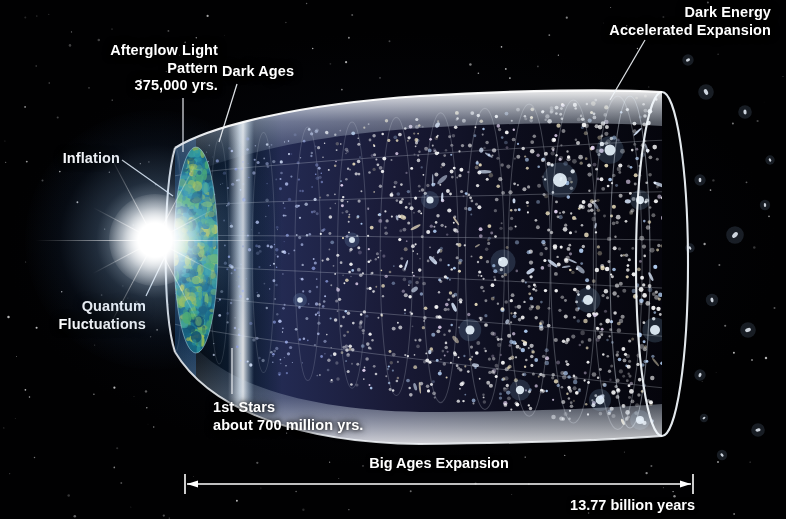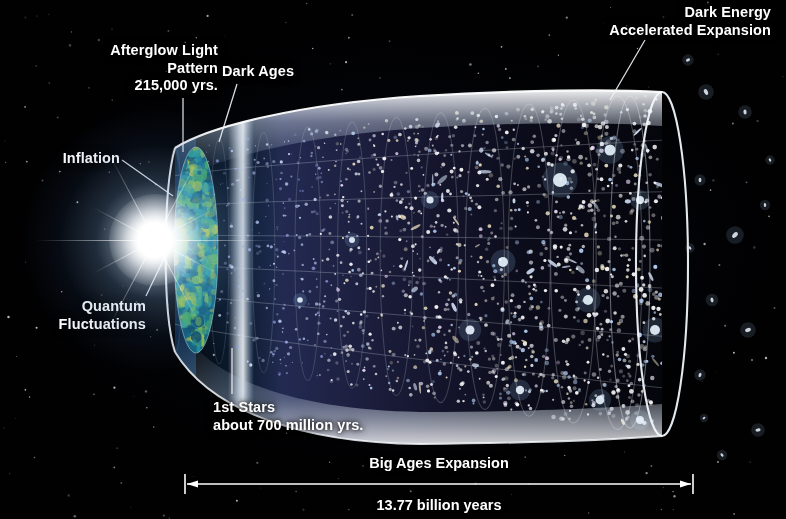--- a/index.html
+++ b/index.html
@@ -39,21 +39,21 @@
   #label-development{left:350px;top:63px;}
   #label-darkenergy{left:556px;top:4px;text-align:right;width:215px;}
   #label-inflation{left:24px;top:150px;text-align:right;width:96px;}
   #label-quantum{left:8px;top:298px;text-align:right;width:138px;}
   #label-firststars{left:213px;top:399px;}
 
   
   #bigbang-bar{position:absolute;left:183px;top:455px;width:512px;height:62px;}
   #bigbang-title{position:absolute;left:0;top:0;width:512px;text-align:center;
     color:#fff;font-weight:bold;font-size:14.5px;text-shadow:0 0 4px #000;}
-  #bigbang-years{position:absolute;left:0;top:42px;width:512px;text-align:center;
+  #bigbang-years{position:absolute;left:0;top:42px;width:512px;text-align:right;
     color:#fff;font-weight:bold;font-size:14.5px;text-shadow:0 0 4px #000;}
   .arrow-svg{position:absolute;left:0;top:18px;}
 </style>
 </head>
 <body>
 
 <div id="stage">
 
   <div class="space-bg"></div>
   <div class="vignette"></div>
@@ -2341,21 +2341,21 @@
         <line x1="645" y1="40" x2="610" y2="100"></line>
         <line x1="122" y1="160" x2="173" y2="196"></line>
         <line x1="146" y1="296" x2="170" y2="246"></line>
         <line x1="232" y1="394" x2="232" y2="348"></line>
       </g>
     </svg>
   </div>
 
   <div class="lbl r" id="label-afterglow">Afterglow Light
 Pattern
-215,000 yrs.</div>
+375,000 yrs.</div>
   <div class="lbl" id="label-darkages">Dark Ages</div>
   <div class="lbl c" id="label-darkenergy">Dark Energy
 Accelerated Expansion</div>
   <div class="lbl r" id="label-inflation">Inflation</div>
   <div class="lbl r" id="label-quantum">Quantum
 Fluctuations</div>
   <div class="lbl" id="label-firststars">1st Stars
 about 700 million yrs.</div>
 
   <div id="bigbang-bar">

